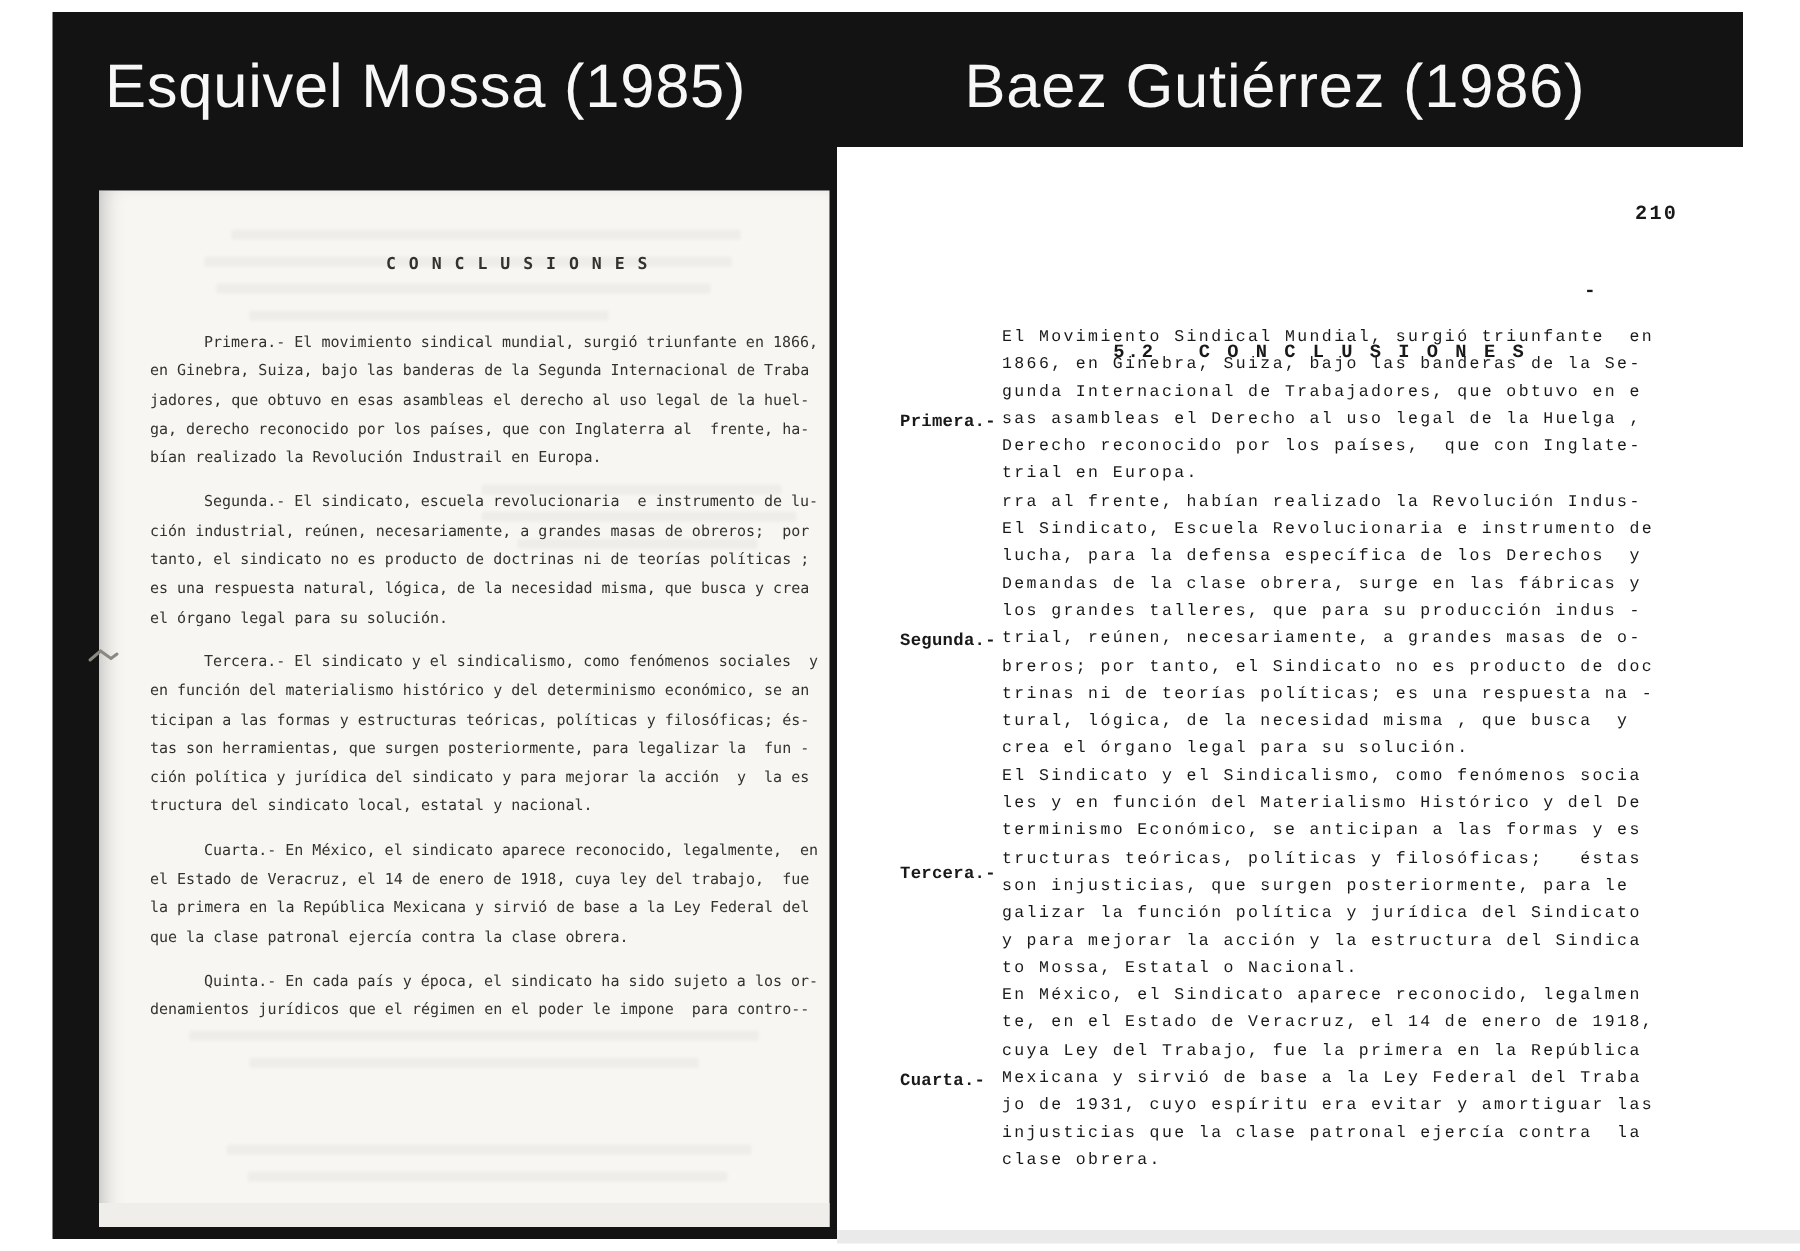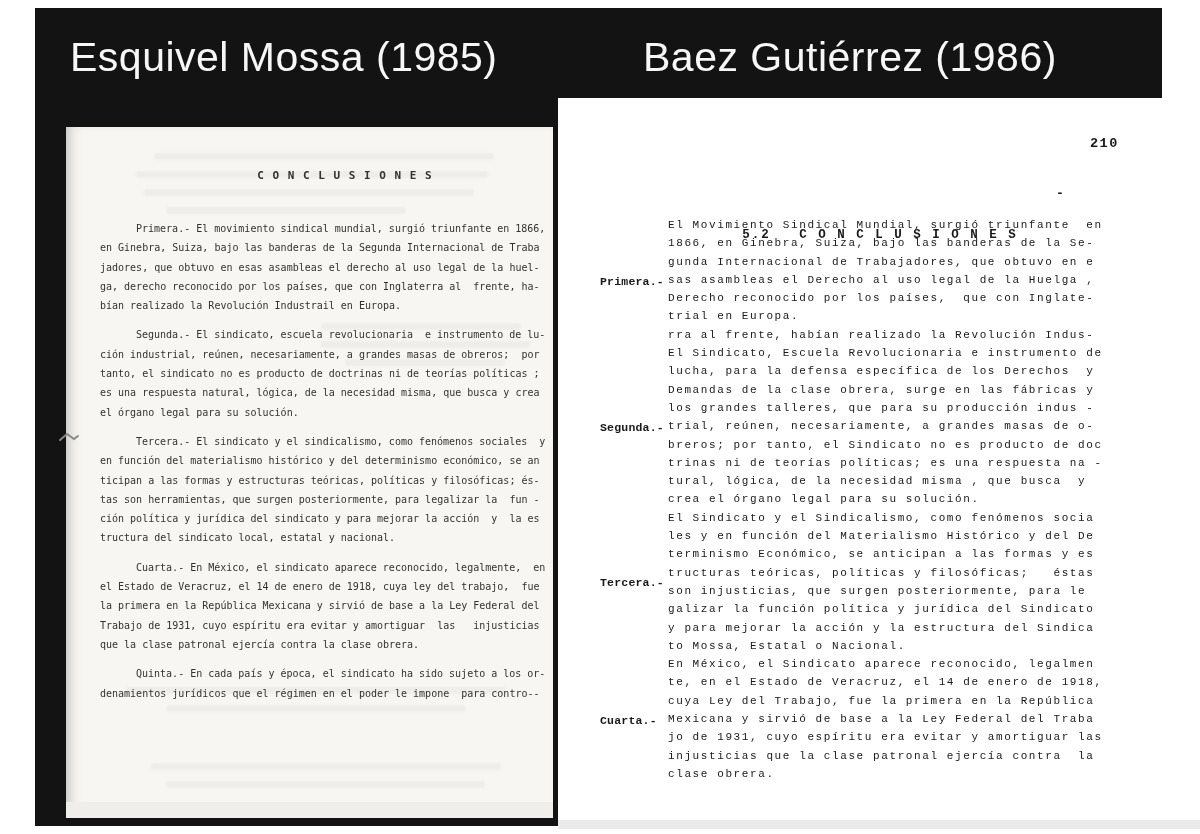--- a/index.html
+++ b/index.html
@@ -106,21 +106,20 @@
             <div class="lline">en función del materialismo histórico y del determinismo económico, se an</div>
             <div class="lline">ticipan a las formas y estructuras teóricas, políticas y filosóficas; és-</div>
             <div class="lline">tas son herramientas, que surgen posteriormente, para legalizar la  fun -</div>
             <div class="lline">ción política y jurídica del sindicato y para mejorar la acción  y  la es</div>
             <div class="lline">tructura del sindicato local, estatal y nacional.</div>
           </div>
           <div class="lpara">
             <div class="lline">Cuarta.- En México, el sindicato aparece reconocido, legalmente,  en</div>
             <div class="lline">el Estado de Veracruz, el 14 de enero de 1918, cuya ley del trabajo,  fue</div>
             <div class="lline">la primera en la República Mexicana y sirvió de base a la Ley Federal del</div>
-            <div class="lline">Trabajo de 1931, cuyo espíritu era evitar y amortiguar  las   injusticias</div>
             <div class="lline">que la clase patronal ejercía contra la clase obrera.</div>
           </div>
           <div class="lpara">
             <div class="lline">Quinta.- En cada país y época, el sindicato ha sido sujeto a los or-</div>
             <div class="lline">denamientos jurídicos que el régimen en el poder le impone  para contro--</div>
           </div>
         </div>
 
       <div class="check-mark">
         <svg width="22" height="14" viewBox="0 0 22 14">

